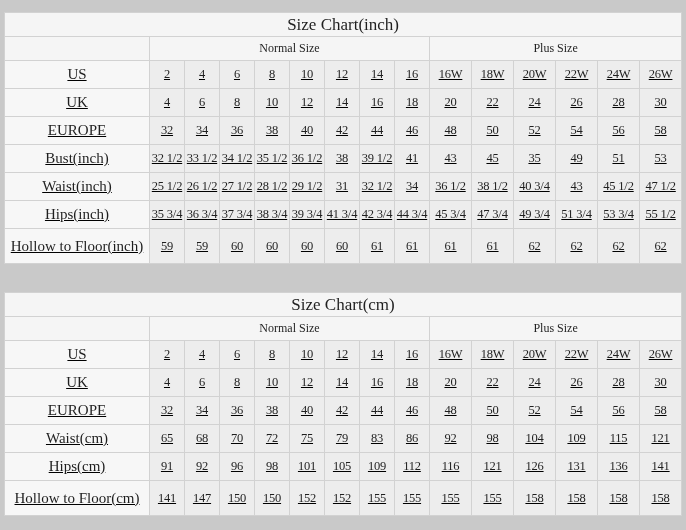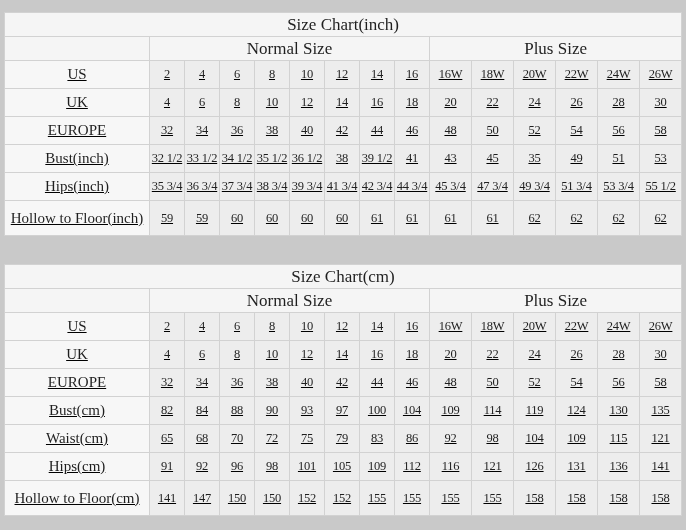--- a/index.html
+++ b/index.html
@@ -34,21 +34,21 @@
     white-space: nowrap;
     overflow: hidden;
   }
   tr.title-row td {
     height: 23px;
     font-size: 17px;
     background: #f5f5f5;
   }
   tr.header-row td {
     height: 23px;
-    font-size: 17px;
+    font-size: 12px;
     background: #f5f5f5;
   }
   td.label-cell {
     background: #f7f7f7;
     font-size: 15px;
   }
   td.data-cell {
     background: #ededed;
     font-size: 12.5px;
     letter-spacing: -0.2px;
@@ -155,20 +155,37 @@
           <td class="data-cell">36 1/2</td>
           <td class="data-cell">38</td>
           <td class="data-cell">39 1/2</td>
           <td class="data-cell">41</td>
           <td class="data-cell">43</td>
           <td class="data-cell">45</td>
           <td class="data-cell">35</td>
           <td class="data-cell">49</td>
           <td class="data-cell">51</td>
           <td class="data-cell">53</td>
+        </tr>
+        <tr class="body-row">
+          <td class="label-cell">Waist(inch)</td>
+          <td class="data-cell">25 1/2</td>
+          <td class="data-cell">26 1/2</td>
+          <td class="data-cell">27 1/2</td>
+          <td class="data-cell">28 1/2</td>
+          <td class="data-cell">29 1/2</td>
+          <td class="data-cell">31</td>
+          <td class="data-cell">32 1/2</td>
+          <td class="data-cell">34</td>
+          <td class="data-cell">36 1/2</td>
+          <td class="data-cell">38 1/2</td>
+          <td class="data-cell">40 3/4</td>
+          <td class="data-cell">43</td>
+          <td class="data-cell">45 1/2</td>
+          <td class="data-cell">47 1/2</td>
         </tr>
         <tr class="body-row">
           <td class="label-cell">Hips(inch)</td>
           <td class="data-cell">35 3/4</td>
           <td class="data-cell">36 3/4</td>
           <td class="data-cell">37 3/4</td>
           <td class="data-cell">38 3/4</td>
           <td class="data-cell">39 3/4</td>
           <td class="data-cell">41 3/4</td>
           <td class="data-cell">42 3/4</td>
@@ -274,37 +291,20 @@
           <td class="data-cell">44</td>
           <td class="data-cell">46</td>
           <td class="data-cell">48</td>
           <td class="data-cell">50</td>
           <td class="data-cell">52</td>
           <td class="data-cell">54</td>
           <td class="data-cell">56</td>
           <td class="data-cell">58</td>
         </tr>
         <tr class="body-row">
-          <td class="label-cell">Bust(cm)</td>
-          <td class="data-cell">82</td>
-          <td class="data-cell">84</td>
-          <td class="data-cell">88</td>
-          <td class="data-cell">90</td>
-          <td class="data-cell">93</td>
-          <td class="data-cell">97</td>
-          <td class="data-cell">100</td>
-          <td class="data-cell">104</td>
-          <td class="data-cell">109</td>
-          <td class="data-cell">114</td>
-          <td class="data-cell">119</td>
-          <td class="data-cell">124</td>
-          <td class="data-cell">130</td>
-          <td class="data-cell">135</td>
-        </tr>
-        <tr class="body-row">
           <td class="label-cell">Waist(cm)</td>
           <td class="data-cell">65</td>
           <td class="data-cell">68</td>
           <td class="data-cell">70</td>
           <td class="data-cell">72</td>
           <td class="data-cell">75</td>
           <td class="data-cell">79</td>
           <td class="data-cell">83</td>
           <td class="data-cell">86</td>
           <td class="data-cell">92</td>

